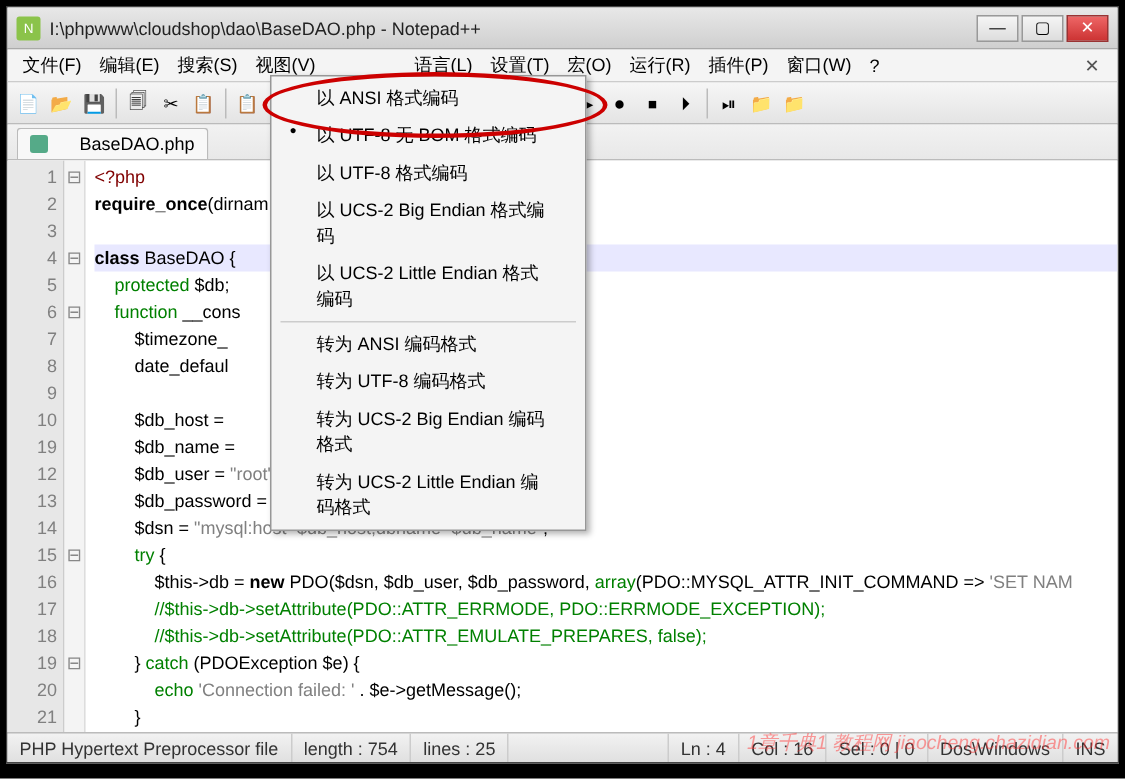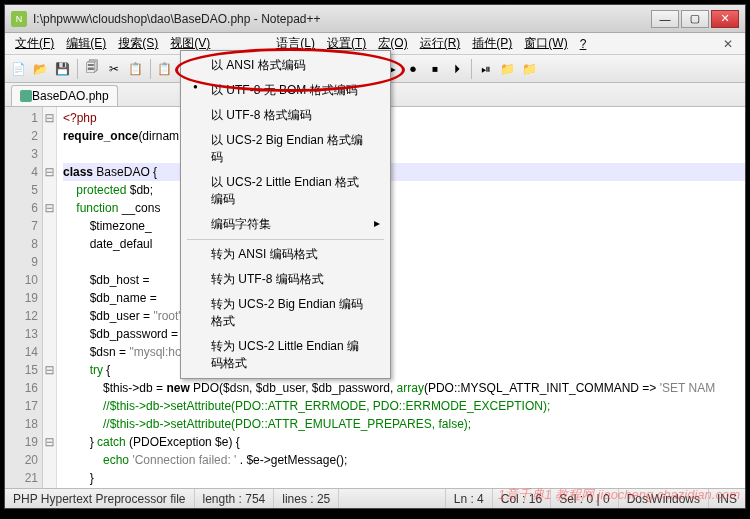--- a/index.html
+++ b/index.html
@@ -5,28 +5,28 @@
 * { margin: 0; padding: 0; box-sizing: border-box; font-family: "Microsoft YaHei", Tahoma, sans-serif; font-size: 12px; }
 body { background: #000; width: 750px; height: 519px; overflow: hidden; position: relative; }
 .window { position: absolute; left: 4px; top: 4px; width: 742px; height: 505px; background: #ececec; border: 1px solid #444; display: flex; flex-direction: column; }
 .titlebar { height: 28px; background: linear-gradient(#e8e8e8, #cfcfcf); display: flex; align-items: center; padding: 0 6px; border-bottom: 1px solid #aaa; }
 .titlebar .icon { width: 16px; height: 16px; margin-right: 6px; background: #8bc34a; border-radius: 2px; display: flex; align-items: center; justify-content: center; color: #fff; font-size: 9px; }
 .titlebar .title { flex: 1; color: #222; font-size: 12px; }
 .winbtns { display: flex; gap: 2px; }
 .winbtn { width: 28px; height: 18px; background: linear-gradient(#f5f5f5,#ddd); border: 1px solid #999; display: flex; align-items: center; justify-content: center; font-size: 11px; cursor: pointer; }
 .winbtn.close { background: linear-gradient(#e66,#c33); color: #fff; border-color: #933; }
 .menubar { height: 22px; background: #f4f4f4; display: flex; align-items: center; padding: 0 4px; border-bottom: 1px solid #ccc; }
-.menubar .mi { padding: 2px 6px; cursor: pointer; text-decoration: underline; }
+.menubar .mi { padding: 2px 6px; cursor: pointer; }
 .menubar .mi.active { background: #d6e7f7; margin-top: 44px; }
 .menubar .x { margin-left: auto; padding: 0 8px; cursor: pointer; color: #555; }
 .toolbar { height: 28px; background: linear-gradient(#f6f6f6,#e4e4e4); border-bottom: 1px solid #bbb; display: flex; align-items: center; padding: 0 4px; gap: 2px; }
 .tbtn { width: 20px; height: 20px; border: 1px solid transparent; display: flex; align-items: center; justify-content: center; font-size: 12px; cursor: pointer; border-radius: 2px; }
 .sep { width: 1px; height: 20px; background: #bbb; margin: 0 2px; }
 .tabbar { height: 24px; background: linear-gradient(#f2f2f2,#e8e8e8); border-bottom: 1px solid #bbb; display: flex; align-items: flex-end; padding: 0 6px; }
-.tab { background: #f8f8f8; border: 1px solid #bbb; border-bottom: none; padding: 3px 8px; font-size: 11px; display: flex; align-items: center; gap: 0; cursor: pointer; border-radius: 3px 3px 0 0; }
+.tab { background: #f8f8f8; border: 1px solid #bbb; border-bottom: none; padding: 3px 8px; font-size: 11px; display: flex; align-items: center; gap: 21px; cursor: pointer; border-radius: 3px 3px 0 0; }
 .tab .icon { width: 12px; height: 12px; background: #5a8; border-radius: 2px; }
 .editor { flex: 1; display: flex; background: #fff; overflow: hidden; position: relative; }
 .gutter { width: 38px; background: #e7e7e7; border-right: 1px solid #ccc; text-align: right; padding: 2px 4px 0 0; color: #808080; font-family: Consolas, monospace; font-size: 12px; line-height: 18px; }
 .fold { width: 14px; background: #f4f4f4; border-right: 1px solid #ddd; font-family: Consolas, monospace; font-size: 10px; line-height: 18px; color: #888; text-align: center; padding-top: 2px; }
 .fold div { height: 18px; }
 .code { flex: 1; padding: 2px 0 0 6px; font-family: Consolas, "Courier New", monospace; font-size: 12px; line-height: 18px; white-space: pre; color: #000; overflow: hidden; }
 .code .ln { height: 18px; }
 .code .hl { background: #e8e8ff; display: block; width: 100%; }
 .kw { color: #008000; }
 .kw2 { color: #000000; font-weight: bold; }
@@ -181,21 +181,20 @@
   </div>
 
 </div>
 
 <div class="dropdown" id="dropdown">
     <div class="di">以 ANSI 格式编码</div>
     <div class="di sel">以 UTF-8 无 BOM 格式编码</div>
     <div class="di">以 UTF-8 格式编码</div>
     <div class="di">以 UCS-2 Big Endian 格式编码</div>
     <div class="di">以 UCS-2 Little Endian 格式编码</div>
-    <div class="di sub">编码字符集</div>
     <hr>
     <div class="di">转为 ANSI 编码格式</div>
     <div class="di">转为 UTF-8 编码格式</div>
     <div class="di">转为 UCS-2 Big Endian 编码格式</div>
     <div class="di">转为 UCS-2 Little Endian 编码格式</div>
   </div>
 
 <div class="annot"></div>
 
 <div class="watermark">1章千典1 教程网

